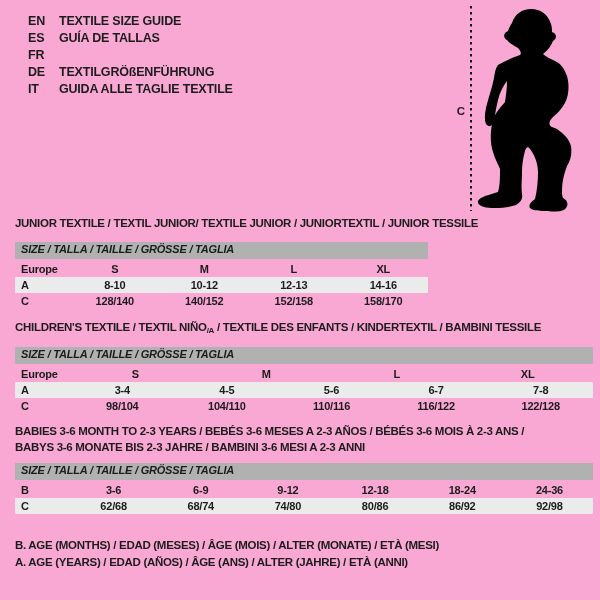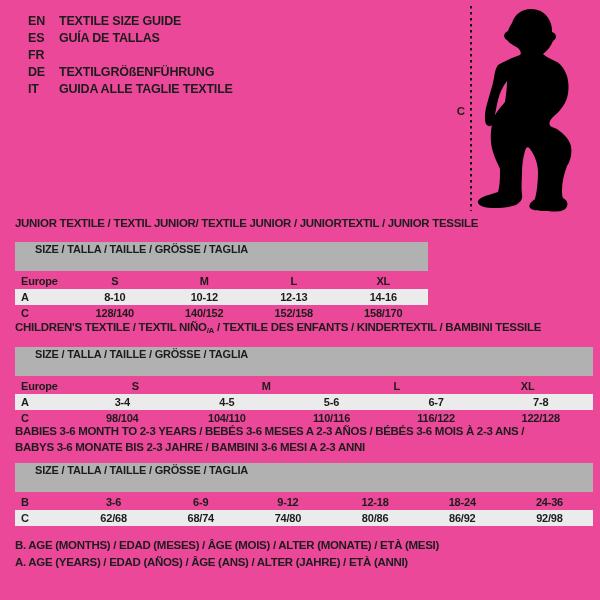--- a/index.html
+++ b/index.html
@@ -1,38 +1,38 @@
 <!DOCTYPE html>
 <html><head>
 <meta charset="utf-8">
 <style>
   * { margin:0; padding:0; box-sizing:border-box; }
   html,body { background:#fff; }
   .page {
-    position:relative; width:600px; height:600px; background:#ec4899;
+    position:relative; width:600px; height:600px; background:#f9a8d4;
     font-family:"Liberation Sans", sans-serif; color:#1c1c1c; overflow:hidden;
     font-weight:700;
   }
   
   .lang-list { position:absolute; left:28px; top:13px; font-size:12.5px; line-height:17px; letter-spacing:-0.2px; }
   .lang-row { display:flex; }
   .lang-code { width:31px; }
   
   .figure-svg { position:absolute; left:460px; top:0px; width:130px; height:220px; }
   .height-marker { position:absolute; left:454px; top:105px; width:14px; text-align:center; font-size:11.5px; }
   
   .sec-title { position:absolute; left:15px; font-size:11.5px; line-height:16px; letter-spacing:-0.3px; white-space:nowrap; }
   .sub { font-size:8px; vertical-align:-2px; }
   
   .sizetable { position:absolute; left:15px; font-size:11px; letter-spacing:-0.2px; }
   .t1 { width:413px; }
   .t2 { width:578px; }
   .thead {
-    height:29px; line-height:14px; background:#b1b1b1; padding-left:20px;
-    margin-bottom:2px; white-space:nowrap;
+    height:17px; line-height:14px; background:#b1b1b1; padding-left:6px;
+    margin-bottom:2px; white-space:nowrap;font-style:italic;
   }
   .trow { display:flex; height:16px; line-height:16px; }
   .trow.shaded { background:#ebebeb; }
   .tcell { flex:1 1 0; text-align:center; }
   .tcell.label { flex:0 0 55px; text-align:left; padding-left:6px; }
   
   .legend { position:absolute; left:15px; top:537px; font-size:11.5px; line-height:16.5px; letter-spacing:-0.3px; }
 </style>
 </head>
 <body>

